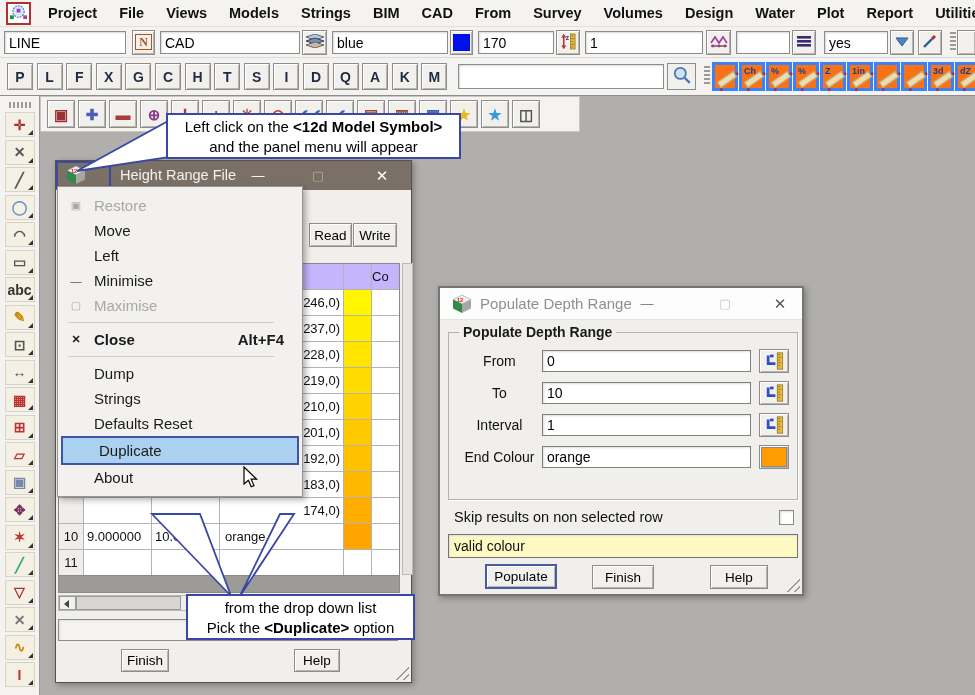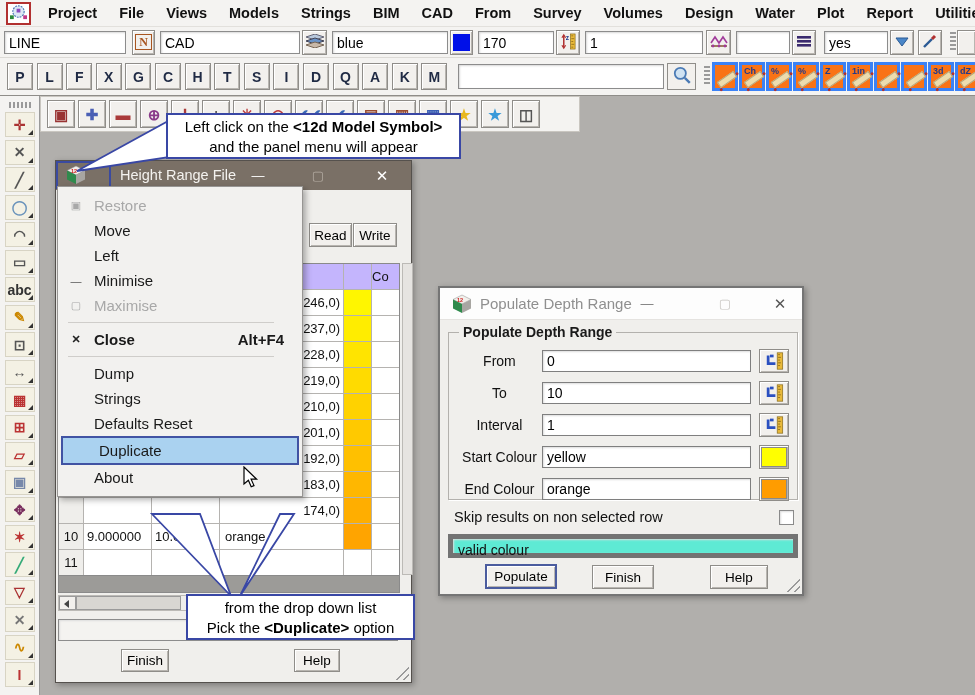--- a/index.html
+++ b/index.html
@@ -87,21 +87,21 @@
   .pop-group{position:absolute;left:8px;top:44px;width:350px;height:168px;border:1px solid #b3b1ad;box-shadow:1px 1px 0 #fff;display:flex;flex-direction:column;gap:9px;padding:16px 8px 0 8px;}
   .pop-legend{position:absolute;left:10px;top:-9px;background:#f0efec;padding:0 4px;font-size:14px;font-weight:bold;color:#1a1a1a;}
   .pf-row{display:flex;align-items:center;height:23px;}
   .pf-label{width:86px;font-size:14px;color:#111;text-align:center;}
   .pf-input{width:212px;height:22px;background:#fff;border:1px solid #7f7f7f;box-shadow:inset 1px 1px 2px #ddd;font-size:14px;padding:0 4px;}
   .pf-btn{width:30px;height:24px;margin-left:8px;background:#f2f0ed;border:1px solid #8f8d89;box-shadow:inset 1px 1px 0 #fff,inset -1px -1px 0 #b8b5b0;padding:1px;position:relative;}
   .pf-swatch{display:block;width:100%;height:100%;border:1px solid #8a8a8a;}
   .skip-row{position:absolute;left:14px;top:221px;width:340px;display:flex;justify-content:space-between;align-items:center;}
   .skip-label{font-size:14.5px;color:#111;}
   .checkbox{width:15px;height:15px;background:#fff;border:1px solid #8a8a8a;box-shadow:inset 1px 1px 2px #ddd;}
-  .pop-msg{position:absolute;left:8px;top:246px;width:350px;height:24px;background:#5eead4;border:5px solid #737373;box-shadow:inset 1px 1px 2px #ddd;font-size:14px;line-height:23px;padding:0 5px;color:#111;}
+  .pop-msg{position:absolute;left:8px;top:246px;width:350px;height:24px;background:#fef9c3;border:1px solid #737373;box-shadow:inset 1px 1px 2px #ddd;font-size:14px;line-height:23px;padding:0 5px;color:#111;}
   .pop-populate{position:absolute;left:45px;top:276px;width:72px;height:25px;border:2px solid #4b5c9e !important;}
   .pop-finish{position:absolute;left:152px;top:277px;width:62px;height:24px;}
   .pop-help{position:absolute;left:270px;top:277px;width:58px;height:24px;}
 
   
   .overlay-svg{position:absolute;left:0;top:0;width:975px;height:695px;pointer-events:none;}
   .callout{position:absolute;background:#fff;border:2px solid #3947a5;text-align:center;color:#000;}
   .c1{left:166px;top:113px;width:295px;height:46px;padding-top:2px;}
   .c2{left:186px;top:594px;width:229px;height:46px;padding-top:2px;}
   .c-line{font-size:15px;line-height:20px;}
@@ -767,28 +767,20 @@
               <svg viewBox="0 0 22 22" width="21" height="20">
                 <rect x="14" y="2" width="6" height="18" fill="#e8b93a" stroke="#8a6d1f" stroke-width="0.8"></rect>
                 <path d="M15 4h2M15 7h3M15 10h2M15 13h3M15 16h2" stroke="#7a5a10" stroke-width="0.8"></path>
                 <path d="M4 5v9h8" fill="none" stroke="#2b50c0" stroke-width="3"></path>
                 <rect x="6" y="4" width="4" height="3" fill="#2b50c0"></rect>
               </svg>
             </span>
           </button>
         </div>
 
-        <div class="pf-row">
-          <span class="pf-label">Start Colour</span>
-          <input class="pf-input" value="yellow" style="">
-          <button class="pf-btn" data-kind="swatch">
-            <span class="pf-swatch" style="background: rgb(255, 255, 0);"></span>
-
-          </button>
-        </div>
 
         <div class="pf-row">
           <span class="pf-label">End Colour</span>
           <input class="pf-input" value="orange" style="">
           <button class="pf-btn" data-kind="swatch">
             <span class="pf-swatch" style="background: rgb(255, 156, 0);"></span>
 
           </button>
         </div>
       </div>

